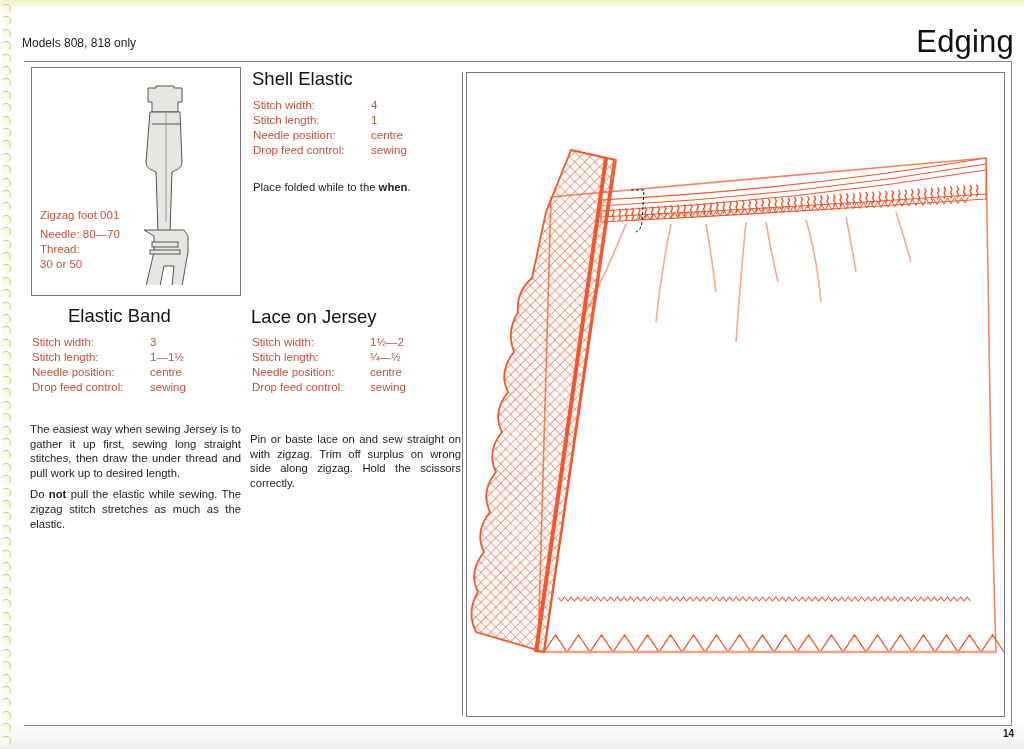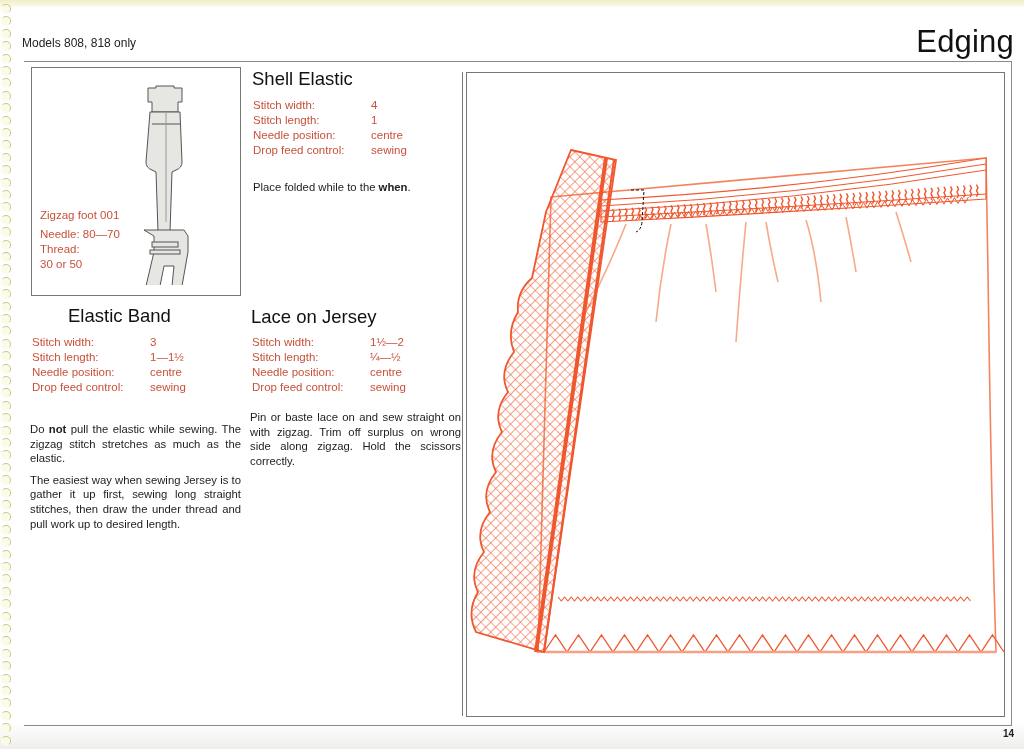--- a/index.html
+++ b/index.html
@@ -199,22 +199,22 @@
   <div class="row">
       <span class="k">Needle position:</span>
       <span class="v">centre</span>
     </div>
   <div class="row">
       <span class="k">Drop feed control:</span>
       <span class="v">sewing</span>
     </div>
 </div>
 <div class="body-text" style="left:30px; top:422px; width:211px;">
+  <p>The easiest way when sewing Jersey is to gather it up first, sewing long straight stitches, then draw the under thread and pull work up to desired length.</p>
   <p><span>Do </span><b>not</b><span> pull the elastic while sewing. The zigzag stitch stretches as much as the elastic.</span></p>
-  <p>The easiest way when sewing Jersey is to gather it up first, sewing long straight stitches, then draw the under thread and pull work up to desired length.</p>
 </div>
 
 <div class="section-title" style="left:251px; top:306px;">Lace on Jersey</div>
 <div class="settings" style="left:252px; top:335px;">
   <div class="row">
       <span class="k">Stitch width:</span>
       <span class="v bold">1½—2</span>
     </div>
   <div class="row">
       <span class="k">Stitch length:</span>
@@ -222,21 +222,21 @@
     </div>
   <div class="row">
       <span class="k">Needle position:</span>
       <span class="v bold">centre</span>
     </div>
   <div class="row">
       <span class="k">Drop feed control:</span>
       <span class="v bold">sewing</span>
     </div>
 </div>
-<div class="body-text" style="left:250px; top:410px; width:211px;">
+<div class="body-text" style="left:250px; top:432px; width:211px;">
   <p>Pin or baste lace on and sew straight on with zigzag. Trim off surplus on wrong side along zigzag. Hold the scissors correctly.</p>
 </div>
 
 <div class="col-divider"></div>
 
 <div class="illus-frame"></div>
 <svg class="illus-svg" width="539" height="645" viewBox="0 0 539 645">
   <defs>
     <pattern id="lacenet" width="7" height="7" patternUnits="userSpaceOnUse" patternTransform="rotate(45)">
       <path d="M0 0 L0 7 M0 0 L7 0" stroke="#f0572e" stroke-width="1.2" fill="none"></path>

